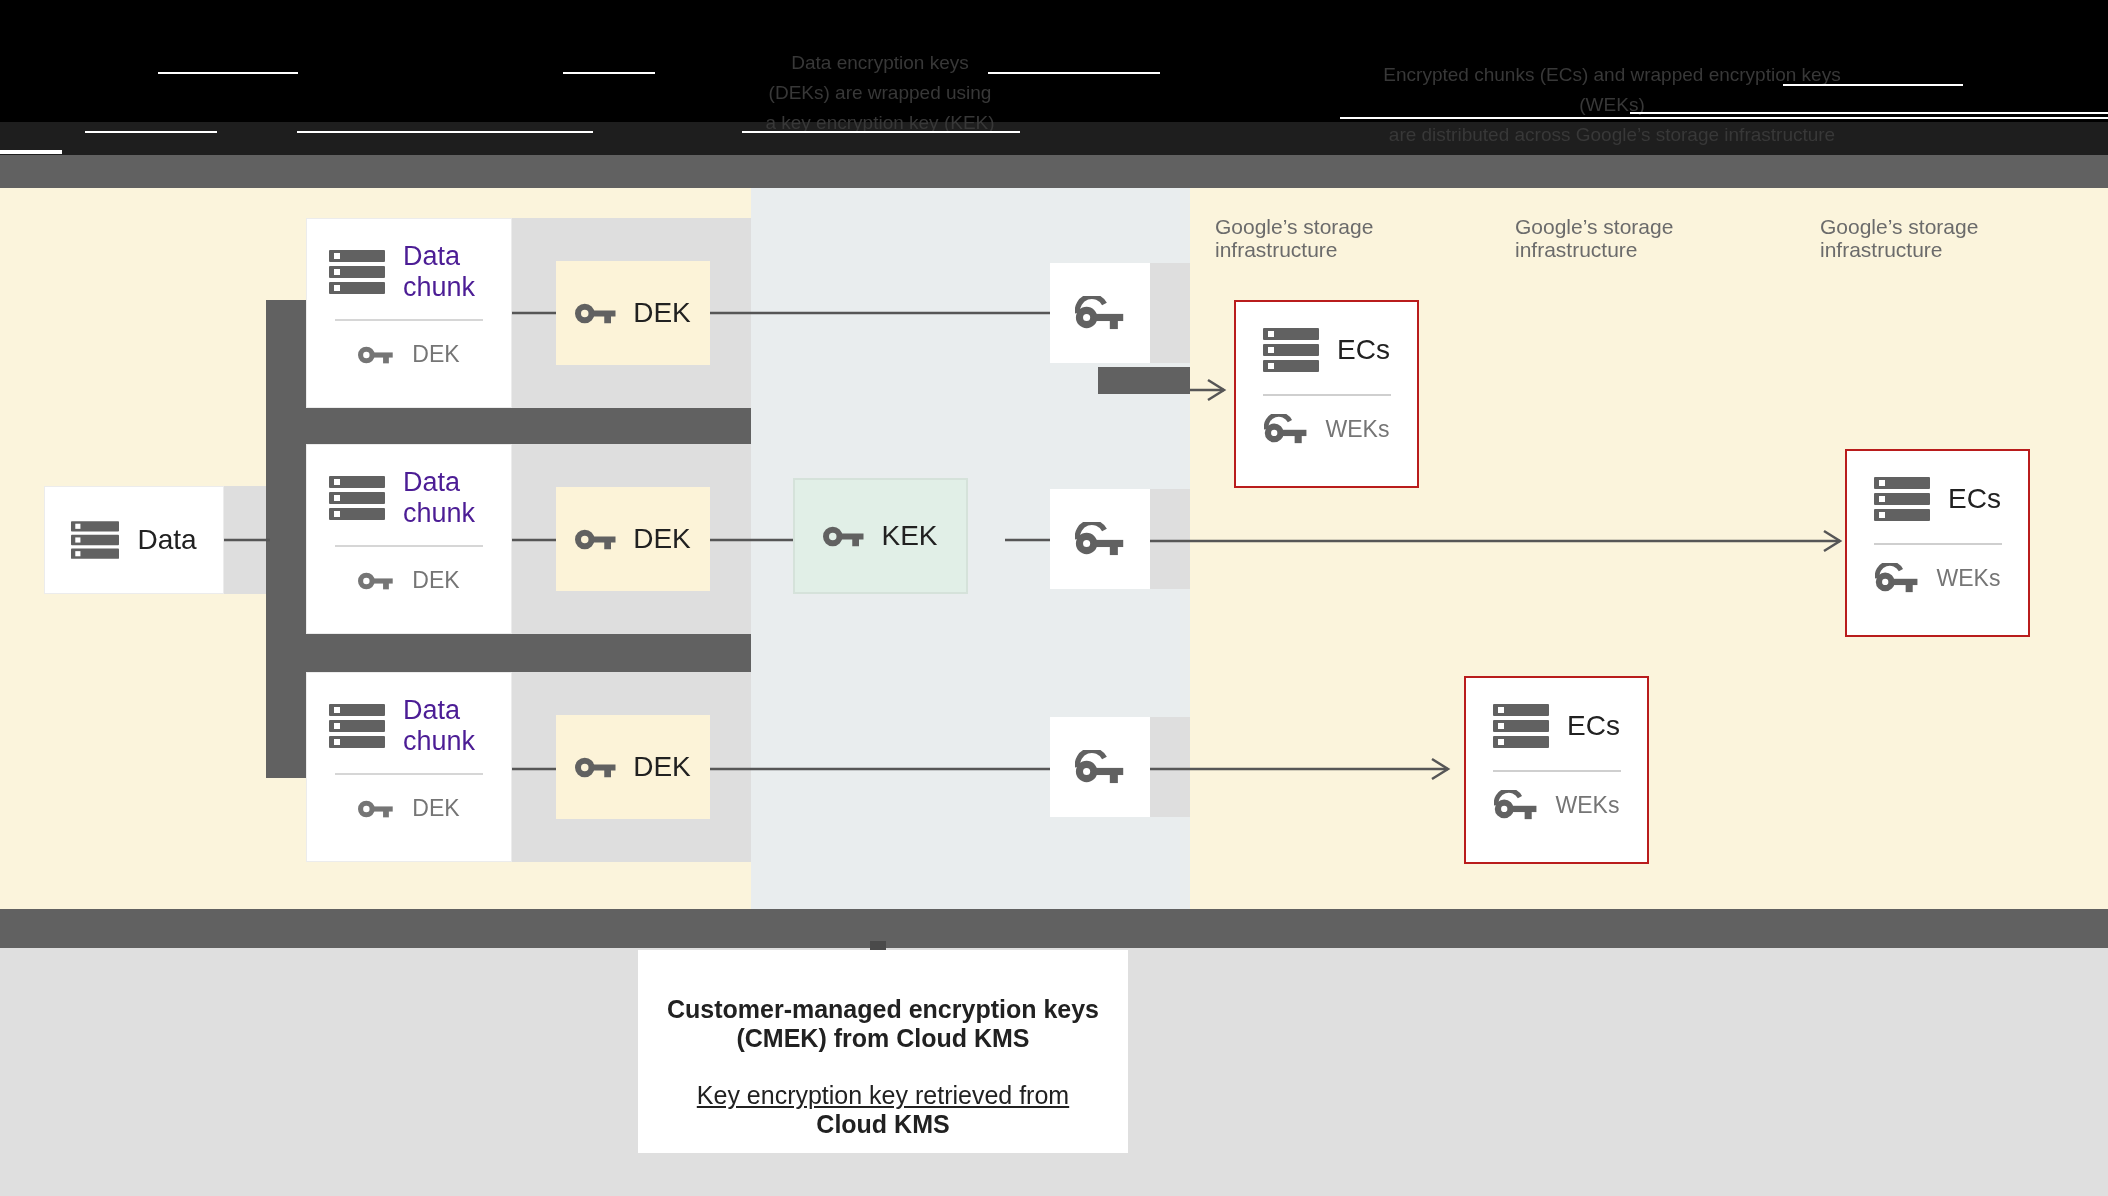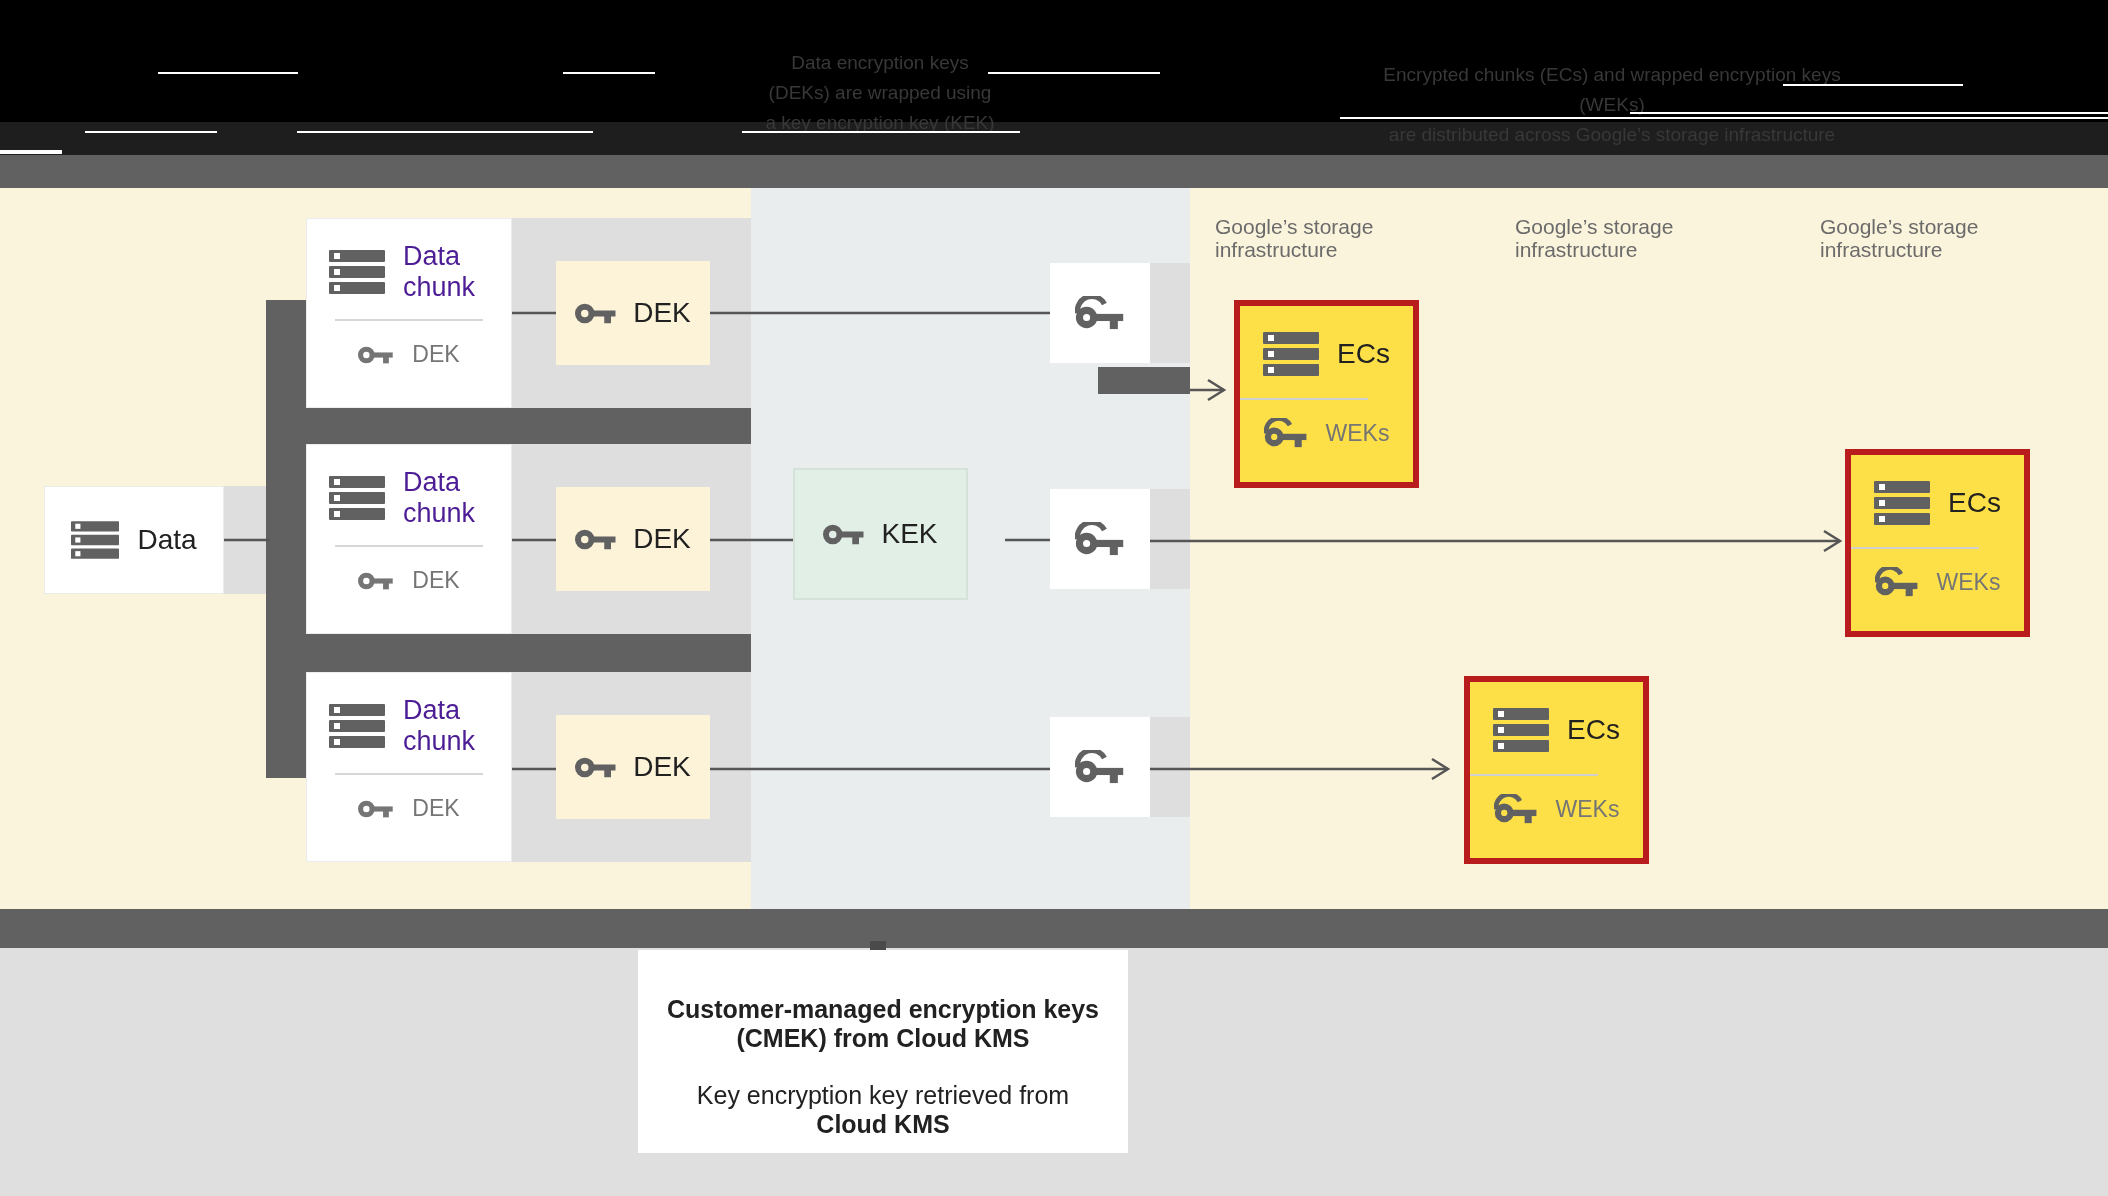--- a/index.html
+++ b/index.html
@@ -14,22 +14,22 @@
   .hdr-step{color:#383838;font-size:19px;line-height:30px;text-align:center;}
   .glitch{background:#fff;height:2px;}
   .band-dark{background:#616161;}
   
   .zone-cream{left:0;top:188px;width:2108px;height:721px;background:#FBF4DC;}
   .zone-kms{left:751px;top:188px;width:439px;height:721px;background:#E9EDEE;}
   .zone-bottom{left:0;top:948px;width:2108px;height:248px;background:#DFDFDF;}
   .band-light{background:#DEDEDE;}
   
   .wbox{background:#fff;border:1px solid #ECECEC;box-sizing:border-box;}
-  .ecbox{background:#fde047;border:6px solid #b91c1c;box-sizing:border-box;
-         display:flex;flex-direction:column;}
+  .ecbox{background:#ffffff;border:2px solid #b91c1c;box-sizing:border-box;
+         display:flex;flex-direction:column;align-items:center;}
   .dekbox{background:#FCF3D8;display:flex;align-items:center;justify-content:center;gap:16px;}
   .kekbox{background:#E1EFE7;border:2px solid #D5E2DA;box-sizing:border-box;
           display:flex;align-items:center;justify-content:center;gap:16px;}
   .wkbox{background:#fff;display:flex;align-items:center;justify-content:center;}
   .lbl-main{color:#212121;font-size:28px;}
   .lbl-sec{color:#757575;font-size:23px;}
   .chunk-title{color:#4c1d95;font-size:27px;line-height:31px;width:86px;}
   .divider{height:2px;background:#D6D6D6;}
   .row-c{display:flex;align-items:center;justify-content:center;gap:18px;}
   .storage-lbl{color:#6B6B6B;font-size:21px;line-height:23px;width:185px;}
@@ -200,21 +200,21 @@
       <span class="lbl-sec">DEK</span>
     </div>
   </div>
   <div class="abs dekbox" style="left:556px;top:715px;width:154px;height:104px;">
     <svg class="icon" width="42" height="23">
         <use href="#icon-key"></use>
       </svg>
     <span class="lbl-main">DEK</span>
   </div>
 
-  <div class="abs kekbox" style="left:793px;top:468px;width:175px;height:132px;">
+  <div class="abs kekbox" style="left:793px;top:478px;width:175px;height:116px;">
     <svg class="icon" width="42" height="23">
         <use href="#icon-key"></use>
       </svg>
     <span class="lbl-main">KEK</span>
   </div>
 
   <div class="abs wkbox" style="left:1050px;top:263px;width:100px;height:100px;">
     <svg class="icon" width="50" height="34">
         <use href="#icon-key-wrapped"></use>
       </svg>
@@ -278,17 +278,17 @@
     </div>
   </div>
 
   <div class="abs band-dark" style="left:0;top:909px;width:2108px;height:39px;"></div>
   <div class="abs zone-bottom"></div>
   <div class="abs" style="left:870px;top:941px;width:16px;height:9px;background:#4a4a4a;"></div>
 
   <div class="abs caption" style="left:638px;top:950px;width:490px;height:203px;">
     <div class="cap-b" style="margin-top:45px;">Customer-managed encryption keys</div>
     <div class="cap-b">(CMEK) from Cloud KMS</div>
-    <div style="margin-top:28px;">Key encryption key retrieved from</div>
+    <div style="margin-top:28px;text-decoration:underline;">Key encryption key retrieved from</div>
     <div class="cap-b">Cloud KMS</div>
   </div>
 
 </div>
 
 </body></html>

